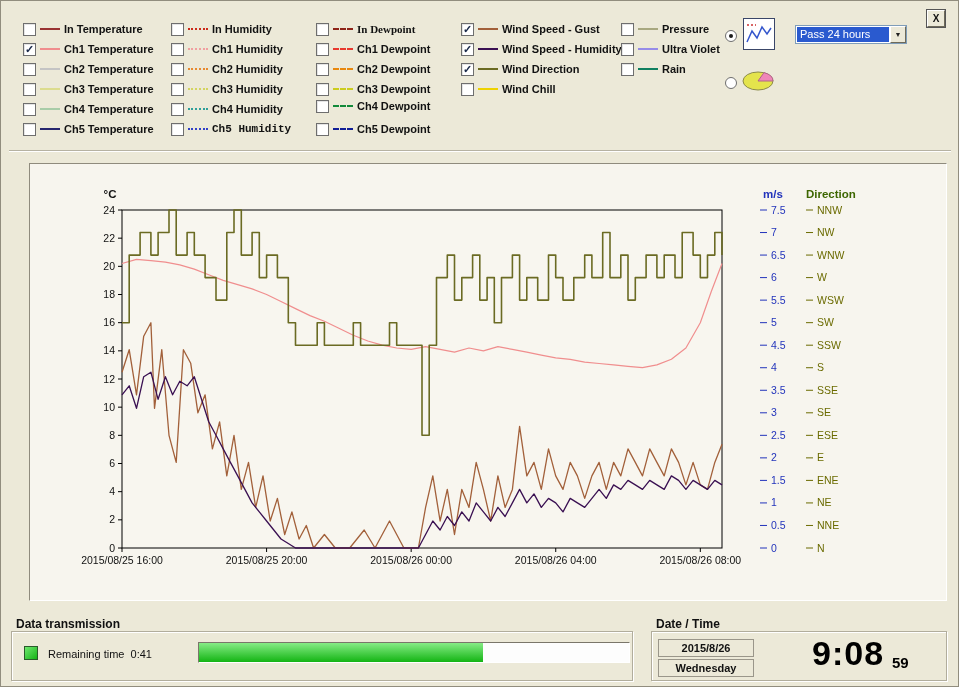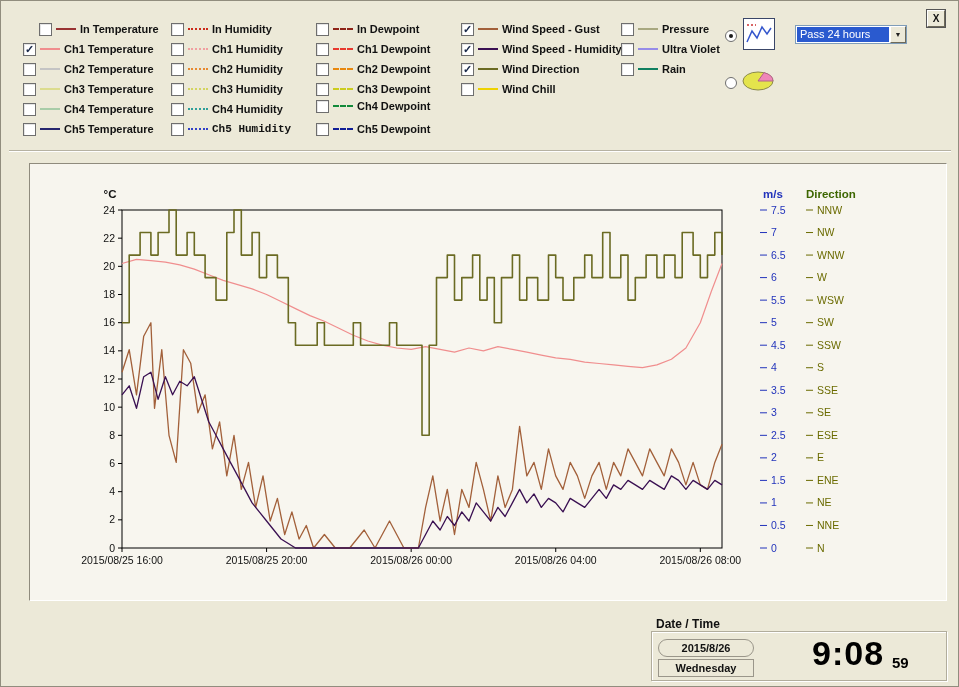--- a/index.html
+++ b/index.html
@@ -61,32 +61,32 @@
     background:transparent; padding:0 2px; white-space:nowrap; }
   .led { position:absolute; left:12px; top:14px; width:14px; height:14px;
     background:linear-gradient(135deg,#6fe86f,#16b216); border:1px solid #2a5a2a; }
   .remain { position:absolute; left:36px; top:16px; font-size:11px; color:#111; }
   .progress { position:absolute; left:186px; top:10px; width:432px; height:21px;
     background:#fdfdfd; border:1px solid; border-color:#7a766a #fff #fff #7a766a; }
   .progress-fill { height:100%; background:linear-gradient(#86ec86,#13b413); }
   .dt-cell { position:absolute; left:6px; width:96px; height:18px;
     border:1px solid #9a968a; font-size:11px; font-weight:bold; color:#111;
     text-align:center; line-height:17px; }
-  #dt-date { top:7px;border-radius:9px; }
+  #dt-date { top:7px; }
   #dt-day  { top:27px; }
   .time-big { position:absolute; left:160px; top:2px; font-size:34px; font-weight:bold; color:#000; letter-spacing:1px; }
   .time-sec { position:absolute; left:240px; top:22px; font-size:15px; font-weight:bold; color:#000; }
 </style>
 </head>
 <body>
 
 <div class="window">
 
   <div id="legend">
-      <div class="legend-item" style="left: 22px; top: 21px; margin-left: 16px;">
+      <div class="legend-item" style="left: 22px; top: 21px;">
         <span class="checkbox"></span>
         <span class="line-sample" style="border-top: 2px solid rgb(153, 51, 51);"></span>
         <span class="legend-label">In Temperature</span>
       </div>
       <div class="legend-item" style="left: 22px; top: 41px;">
         <span class="checkbox">✓</span>
         <span class="line-sample" style="border-top: 2px solid rgb(240, 142, 142);"></span>
         <span class="legend-label">Ch1 Temperature</span>
       </div>
       <div class="legend-item" style="left: 22px; top: 61px;">
@@ -132,21 +132,21 @@
       <div class="legend-item" style="left: 170px; top: 101px;">
         <span class="checkbox"></span>
         <span class="line-sample" style="border-top: 2px dotted rgb(47, 160, 154);"></span>
         <span class="legend-label">Ch4 Humidity</span>
       </div>
       <div class="legend-item" style="left: 170px; top: 121px; font-family: Liberation Mono, monospace;">
         <span class="checkbox"></span>
         <span class="line-sample" style="border-top: 2px dotted rgb(50, 64, 200);"></span>
         <span class="legend-label">Ch5 Humidity</span>
       </div>
-      <div class="legend-item" style="left: 315px; top: 21px;">
+      <div class="legend-item" style="left: 315px; top: 21px; font-family: Liberation Serif, serif;">
         <span class="checkbox"></span>
         <span class="line-sample" style="border-top: 2px dashed rgb(142, 36, 24);"></span>
         <span class="legend-label">In Dewpoint</span>
       </div>
       <div class="legend-item" style="left: 315px; top: 41px;">
         <span class="checkbox"></span>
         <span class="line-sample" style="border-top: 2px dashed rgb(232, 58, 46);"></span>
         <span class="legend-label">Ch1 Dewpoint</span>
       </div>
       <div class="legend-item" style="left: 315px; top: 61px;">
@@ -337,20 +337,28 @@
         <text x="741" y="49.5" class="tick ms">7.5</text>
         <line x1="776" y1="46" x2="783" y2="46" stroke="#6b6b00"></line>
         <text x="787" y="49.5" class="tick dir">NNW</text>
         <polyline points="92.0,99.5 106.5,95.3 120.9,96.7 135.4,98.1 149.8,100.9 164.3,105.1 178.7,110.8 193.2,116.4 207.7,120.6 222.1,124.9 236.6,130.5 251.0,137.5 265.5,144.6 280.0,151.6 294.4,157.3 308.9,164.3 323.3,171.3 337.8,177.0 352.2,181.2 366.7,184.0 381.2,185.4 395.6,182.6 410.1,185.4 424.5,188.2 439.0,184.0 453.4,186.8 467.9,182.6 482.4,185.4 496.8,188.2 511.3,191.1 525.7,193.9 540.2,195.3 554.7,198.1 569.1,199.5 583.6,200.9 598.0,202.3 612.5,203.7 626.9,200.9 641.4,195.3 655.9,184.0 670.3,158.7 681.2,127.7 692.0,99.5" fill="none" stroke="#f08e8e" stroke-width="1.2" stroke-linejoin="round"></polyline>
         <polyline points="92.0,208.2 99.2,185.7 106.5,230.8 113.7,172.2 120.9,158.7 124.5,244.3 131.8,185.7 139.0,271.3 146.2,298.4 153.4,185.7 160.7,199.2 167.9,248.8 175.1,230.8 182.4,284.9 189.6,257.8 196.8,311.9 204.0,271.3 211.3,325.4 218.5,298.4 225.7,343.4 233.0,311.9 240.2,357.0 247.4,334.4 254.7,370.5 261.9,347.9 269.1,375.0 276.3,361.5 283.6,384.0 294.4,370.5 305.3,384.0 319.7,384.0 334.2,366.0 345.0,384.0 359.5,357.0 366.7,370.5 373.9,384.0 388.4,384.0 395.6,343.4 402.8,311.9 410.1,357.0 417.3,325.4 424.5,370.5 431.8,325.4 439.0,343.4 446.2,298.4 453.4,325.4 460.7,357.0 467.9,311.9 475.1,343.4 482.4,325.4 489.6,262.3 496.8,311.9 504.0,298.4 511.3,325.4 518.5,284.9 525.7,311.9 533.0,325.4 540.2,298.4 547.4,311.9 554.7,334.4 561.9,311.9 569.1,298.4 576.3,325.4 583.6,298.4 590.8,311.9 598.0,284.9 605.3,298.4 612.5,311.9 619.7,284.9 626.9,298.4 634.2,311.9 641.4,284.9 648.6,298.4 655.9,320.9 663.1,298.4 670.3,320.9 677.5,325.4 684.8,298.4 692.0,280.3" fill="none" stroke="#a2603a" stroke-width="1.3" stroke-linejoin="round"></polyline>
         <polyline points="92.0,230.8 99.2,221.8 106.5,244.3 113.7,212.7 120.9,208.2 128.1,235.3 135.4,212.7 142.6,230.8 149.8,217.3 157.1,221.8 164.3,212.7 171.5,235.3 178.7,257.8 186.0,271.3 193.2,284.9 200.4,298.4 207.7,311.9 214.9,325.4 222.1,338.9 229.3,347.9 236.6,357.0 243.8,366.0 251.0,375.0 258.3,379.5 265.5,384.0 290.8,384.0 326.9,384.0 363.1,384.0 388.4,384.0 395.6,370.5 402.8,357.0 410.1,366.0 417.3,352.5 424.5,361.5 431.8,347.9 439.0,357.0 446.2,338.9 453.4,347.9 460.7,357.0 467.9,343.4 475.1,352.5 482.4,338.9 489.6,325.4 496.8,338.9 504.0,329.9 511.3,343.4 518.5,334.4 525.7,338.9 533.0,347.9 540.2,334.4 547.4,338.9 554.7,343.4 561.9,334.4 569.1,325.4 576.3,334.4 583.6,320.9 590.8,325.4 598.0,316.4 605.3,320.9 612.5,325.4 619.7,316.4 626.9,320.9 634.2,325.4 641.4,311.9 648.6,316.4 655.9,325.4 663.1,316.4 670.3,320.9 677.5,325.4 684.8,316.4 692.0,320.9" fill="none" stroke="#3a1052" stroke-width="1.3" stroke-linejoin="round"></polyline>
         <polyline points="92.0,158.7 99.2,158.7 99.2,91.1 110.1,91.1 110.1,68.5 120.9,68.5 120.9,91.1 128.1,91.1 128.1,68.5 139.0,68.5 139.0,46.0 146.2,46.0 146.2,91.1 157.1,91.1 157.1,68.5 164.3,68.5 164.3,91.1 175.1,91.1 175.1,113.6 186.0,113.6 186.0,136.1 196.8,136.1 196.8,68.5 204.0,68.5 204.0,46.0 211.3,46.0 211.3,91.1 222.1,91.1 222.1,68.5 229.3,68.5 229.3,113.6 236.6,113.6 236.6,91.1 247.4,91.1 247.4,113.6 258.3,113.6 258.3,158.7 265.5,158.7 265.5,181.2 287.2,181.2 287.2,158.7 294.4,158.7 294.4,181.2 323.3,181.2 323.3,158.7 330.6,158.7 330.6,181.2 359.5,181.2 359.5,158.7 366.7,158.7 366.7,181.2 388.4,181.2 388.4,181.2 392.0,181.2 392.0,271.3 399.2,271.3 399.2,181.2 406.5,181.2 406.5,113.6 417.3,113.6 417.3,91.1 424.5,91.1 424.5,136.1 431.8,136.1 431.8,113.6 442.6,113.6 442.6,91.1 449.8,91.1 449.8,136.1 457.1,136.1 457.1,113.6 464.3,113.6 464.3,158.7 471.5,158.7 471.5,113.6 482.4,113.6 482.4,91.1 489.6,91.1 489.6,136.1 496.8,136.1 496.8,113.6 507.7,113.6 507.7,136.1 518.5,136.1 518.5,91.1 525.7,91.1 525.7,113.6 533.0,113.6 533.0,136.1 543.8,136.1 543.8,113.6 554.7,113.6 554.7,91.1 561.9,91.1 561.9,113.6 572.7,113.6 572.7,68.5 580.0,68.5 580.0,113.6 590.8,113.6 590.8,91.1 598.0,91.1 598.0,136.1 605.3,136.1 605.3,113.6 616.1,113.6 616.1,91.1 626.9,91.1 626.9,113.6 634.2,113.6 634.2,91.1 645.0,91.1 645.0,113.6 652.2,113.6 652.2,68.5 663.1,68.5 663.1,91.1 670.3,91.1 670.3,113.6 677.5,113.6 677.5,91.1 684.8,91.1 684.8,68.5 692.0,68.5 692.0,91.1" fill="none" stroke="#6b6b23" stroke-width="1.6" stroke-linejoin="round"></polyline>
       </svg>
   </div>
 
+  <div class="groupbox" id="gb-trans">
+    <span class="gb-label">Data transmission</span>
+    <span class="led"></span>
+    <span class="remain"><span>Remaining time</span>&nbsp;&nbsp;<span>0:41</span></span>
+    <div class="progress">
+      <div class="progress-fill" id="progress-fill" style="width: 66%;"></div>
+    </div>
+  </div>
 
   <div class="groupbox" id="gb-dt">
     <span class="gb-label">Date / Time</span>
     <div class="dt-cell" id="dt-date">2015/8/26</div>
     <div class="dt-cell" id="dt-day">Wednesday</div>
     <span class="time-big">9:08</span>
     <span class="time-sec">59</span>
   </div>
 
 </div>

